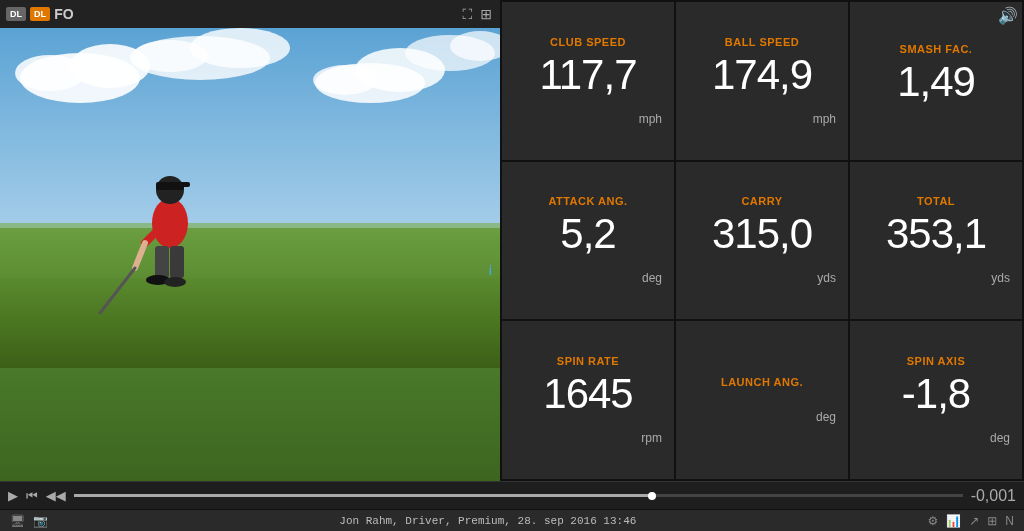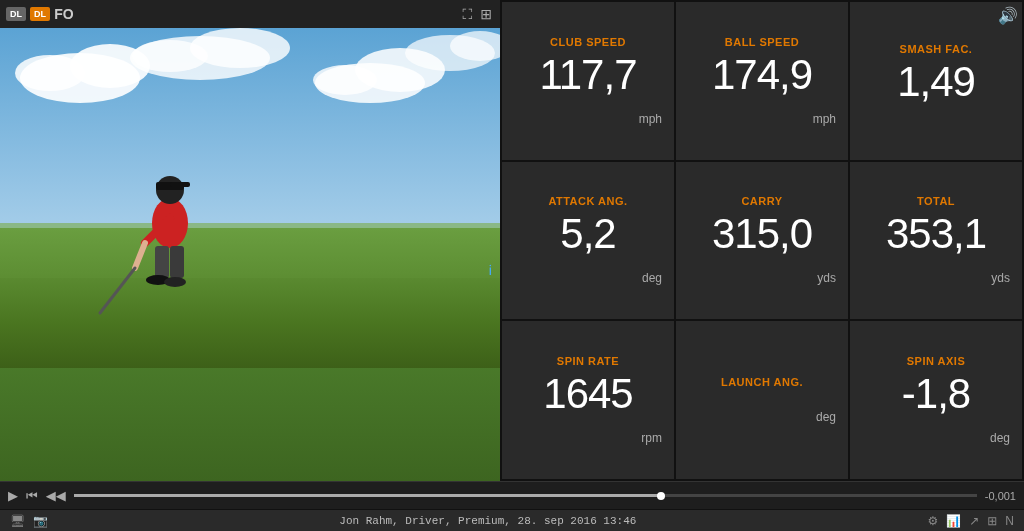--- a/index.html
+++ b/index.html
@@ -166,21 +166,21 @@
       background: white;
       border-radius: 50%;
       position: absolute;
       top: -2.5px;
       left: 65%;
       transform: translateX(-50%);
     }
 
     .time-display {
       color: #aaa;
-      font-size: 11px;
+      font-size: 16px;
     }
 
     
     .status-bar {
       height: 22px;
       background: #2a2a2a;
       display: flex;
       align-items: center;
       padding: 0 10px;
       border-top: 1px solid #111;

